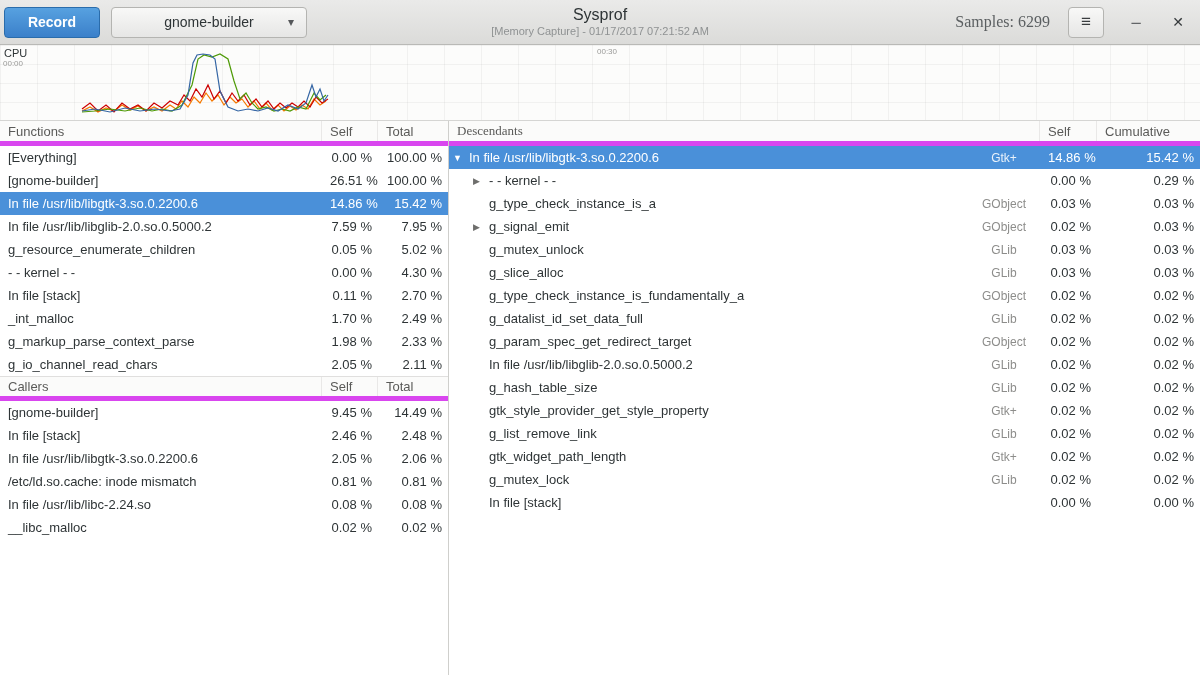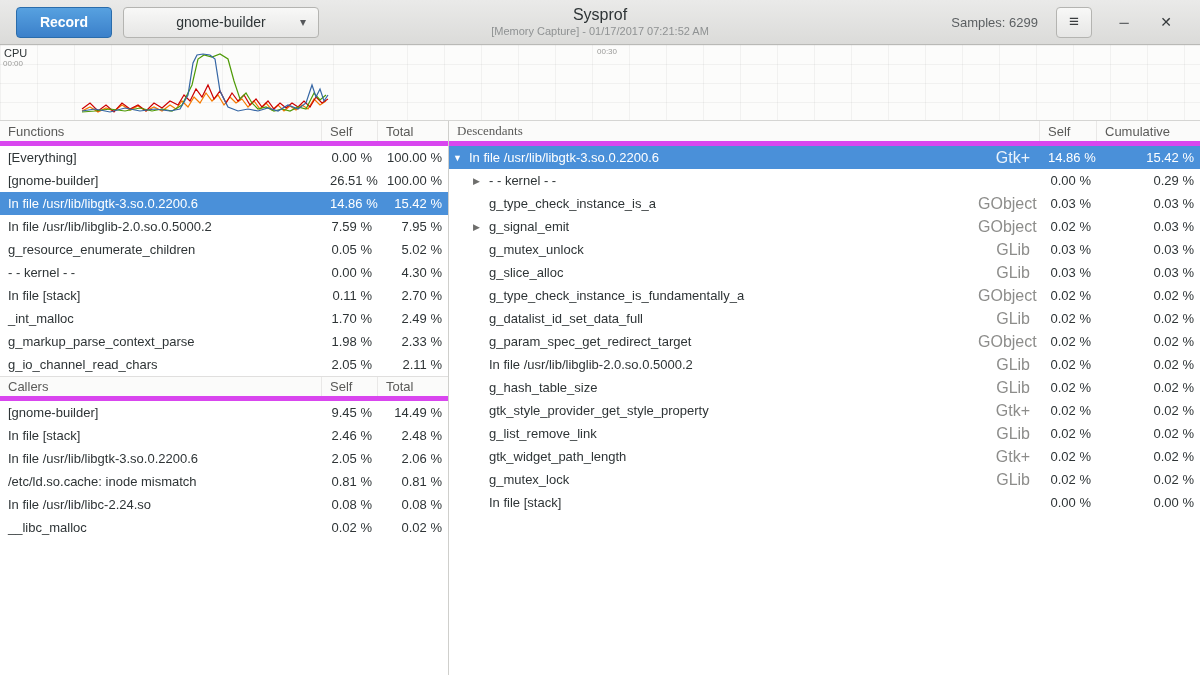--- a/index.html
+++ b/index.html
@@ -3,33 +3,33 @@
 <meta charset="utf-8">
 <style>
   * { margin:0; padding:0; box-sizing:border-box; }
   html,body { width:1200px; height:675px; overflow:hidden; background:#fff;
               font-family:"Liberation Sans", sans-serif; }
   .window { width:1200px; height:675px; display:flex; flex-direction:column; background:#fff; }
 
   
   .headerbar { height:45px; flex:0 0 45px; background:linear-gradient(#eaeae9,#dbdbd9);
                border-bottom:1px solid #b9b9b6; display:flex; align-items:center;
-               padding:0 16px; position:relative; }
+               padding:0 4px; position:relative; }
   .btn { height:31px; border-radius:4px; border:1px solid #b4b4b1;
          background:linear-gradient(#f8f8f7,#e6e6e5); color:#2e3436; font-size:14px;
          display:flex; align-items:center; justify-content:center; cursor:default; }
   .btn-record { width:96px; background:linear-gradient(#57a1e0,#3b80ca);
                 border-color:#2a6cab; color:#fff; font-weight:bold; }
   .btn-combo { width:196px; margin-left:11px; position:relative; }
   .btn-combo .combo-arrow { position:absolute; right:12px; top:7px; font-size:12px; color:#55575a; }
   .titlebox { position:absolute; left:50%; top:6px; transform:translateX(-50%); text-align:center; }
   .title { font-size:16px; font-weight:normal; color:#2e3436; line-height:18px; }
   .subtitle { font-size:11px; color:#8f9293; line-height:14px; }
   .header-right { margin-left:auto; display:flex; align-items:center; gap:18px; }
-  .samples { font-size:13px; color:#5b5f61; }
+  .samples { font-size:16px; color:#5b5f61;font-family:Liberation Serif, serif; }
   .btn-menu { width:36px; font-size:17px; color:#3a3d3f; }
   .winctl { display:flex; align-items:center; gap:26px; padding:0 10px 0 6px; }
   .wbtn { width:16px; height:16px; display:flex; align-items:center; justify-content:center;
           font-size:14px; color:#35393b; }
   .wbtn.min { align-items:flex-end; font-size:13px; }
 
   
   .cpu-area { height:76px; flex:0 0 76px; position:relative; background:#fcfcfb;
               border-bottom:1px solid #d5d5d3;
               background-image:
@@ -60,21 +60,21 @@
   .right-grid { grid-template-columns:1fr 70px 57px 103px; }
   .right-grid .hcell.span2 { grid-column:1 / 3;font-family:Liberation Serif, serif; }
 
   .trow { display:grid; height:23px; align-items:center; font-size:13px; color:#2e3436;
           background:#fff; }
   .trow.left-grid { grid-template-columns:1fr 56px 70px; }
   .trow.right-grid { grid-template-columns:1fr 70px 57px 103px; }
   .trow .cell { padding:0 8px; white-space:nowrap; overflow:hidden; }
   .trow .cnum { text-align:right; padding-right:6px; }
   .trow.selected { background:#4a90d9; color:#fff; }
-  .trow .lib { text-align:right; color:#8d8d8b; font-size:16px; padding-right:10px; }
+  .trow .lib { text-align:center; color:#8d8d8b; font-size:12px; padding-right:10px; }
   .trow.selected .lib { color:rgba(255,255,255,0.88); }
   .drow .cname { display:flex; align-items:center; padding-left:4px; }
   .drow.indent1 .cname { padding-left:24px; }
   .expander { display:inline-flex; width:16px; flex:0 0 16px; font-size:9px; color:#6e6e6c;
               justify-content:flex-start; }
   .trow.selected .expander { color:#fff; }
 </style>
 </head>
 <body>
 

